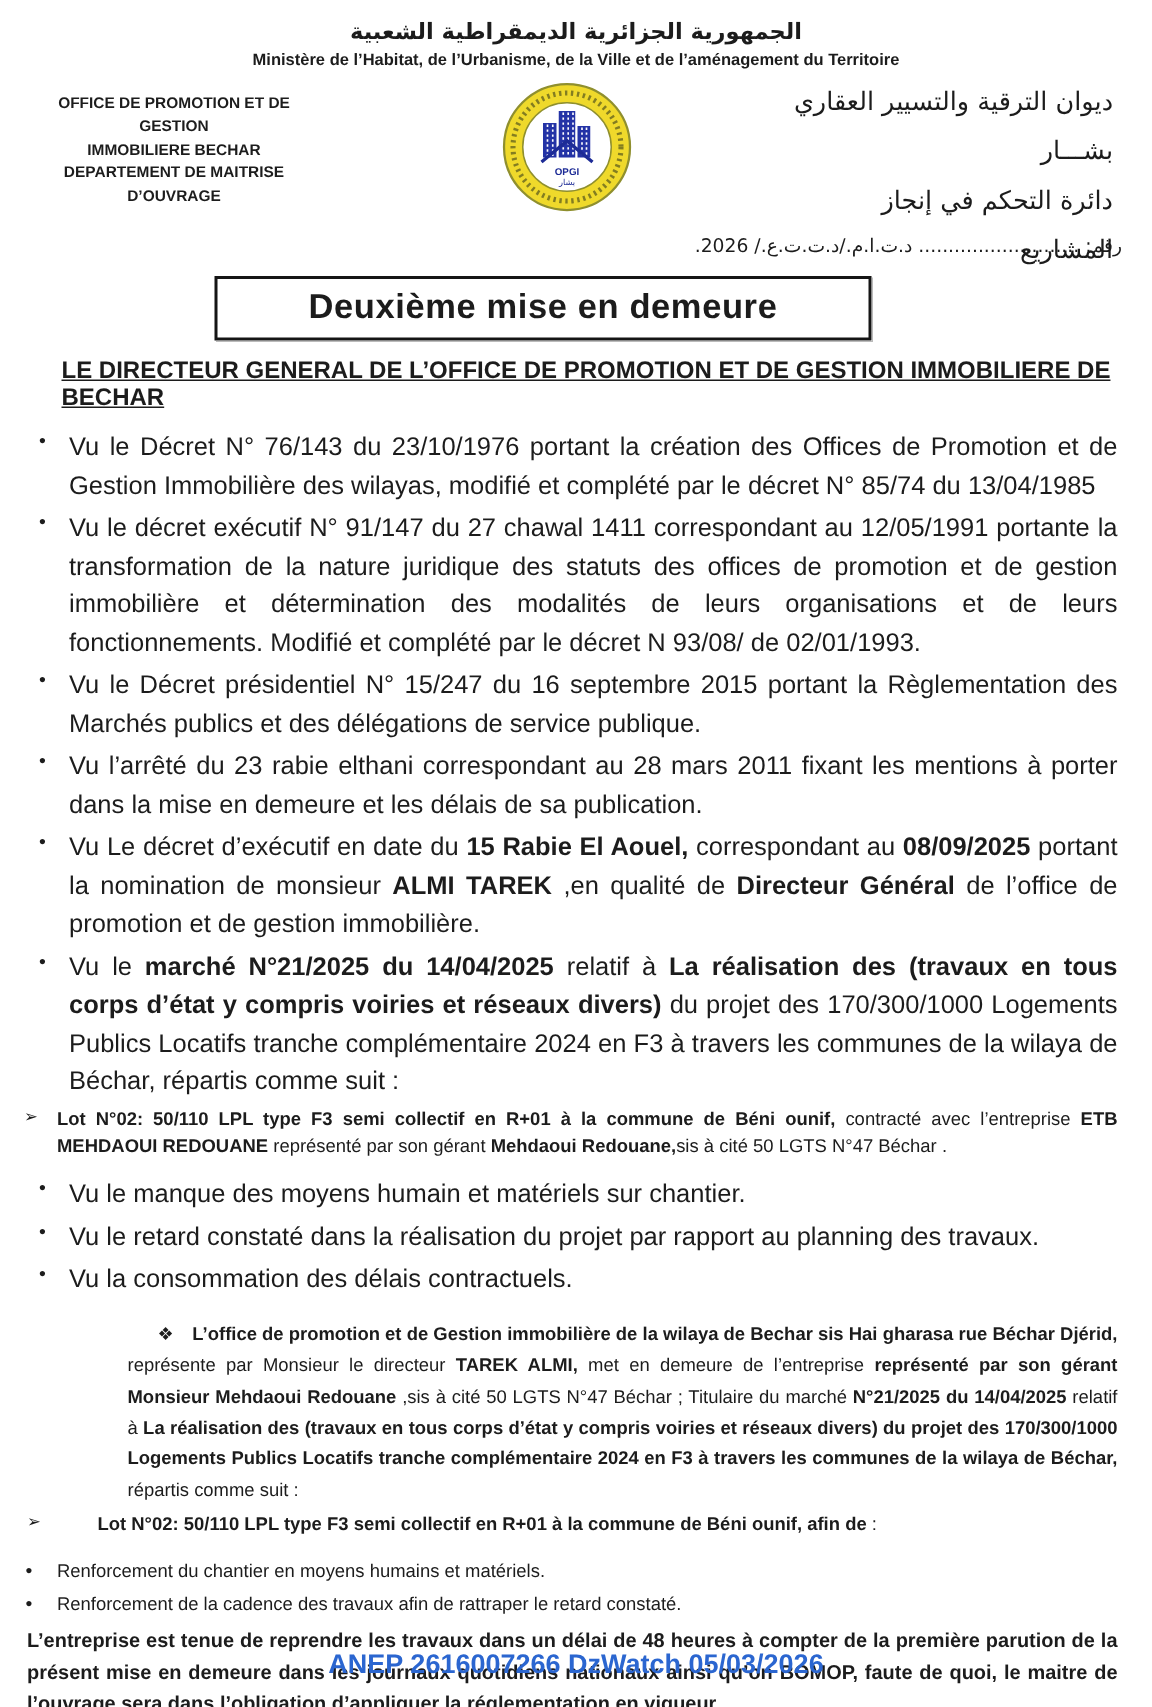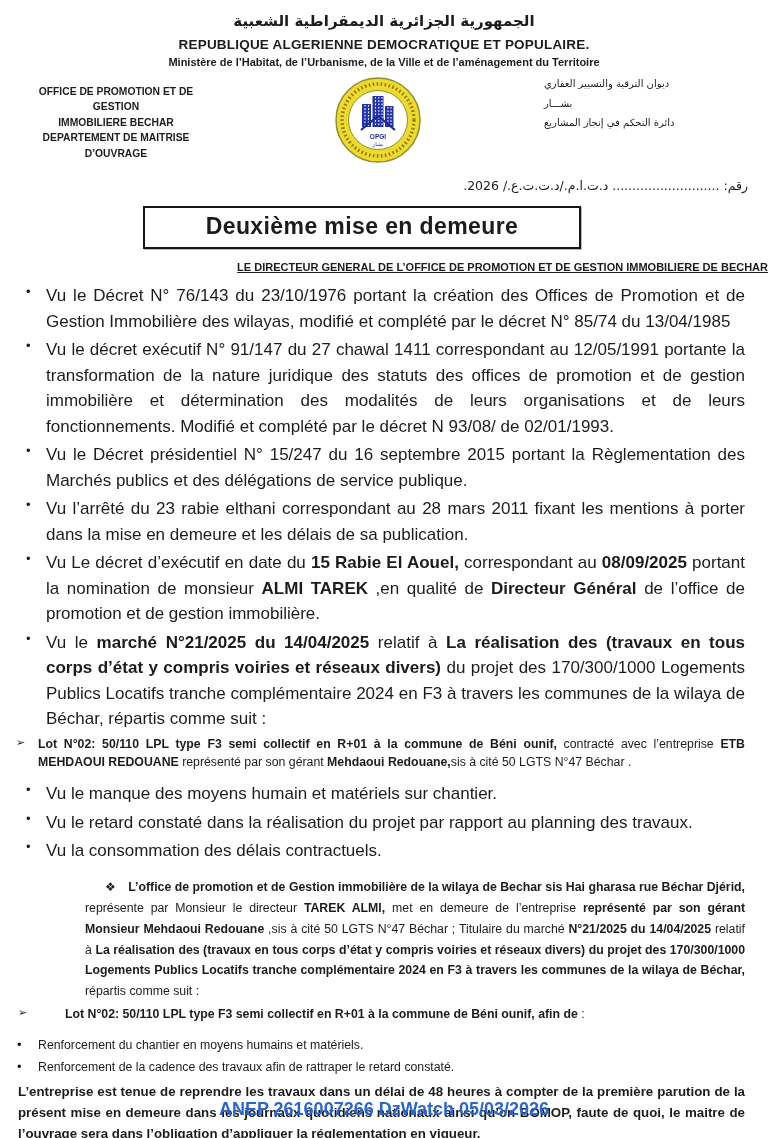--- a/index.html
+++ b/index.html
@@ -11,28 +11,28 @@
   .page { position:relative; width:768px; height:1138px; overflow:hidden; background:#fff; }
 
   
   .arabic-title { padding-top:12px; text-align:center; font-family:"DejaVu Sans", sans-serif; font-size:15px; font-weight:bold; }
   .republic-line { margin-top:7px; text-align:center; font-weight:bold; font-size:13.5px; letter-spacing:.2px; }
   .ministry-line { margin-top:4px; text-align:center; font-weight:bold; font-size:11px; }
 
   .header-row { position:relative; margin-top:8px; height:96px; }
   .office-block { position:absolute; left:21px; top:8px; width:190px; text-align:center; font-weight:bold; font-size:10.3px; line-height:1.5; }
   .logo-wrap { position:absolute; left:334px; top:0; width:88px; height:88px; }
-  .arabic-block { position:absolute; right:6px; top:-2px; width:218px; text-align:left; direction:rtl; font-family:"DejaVu Sans", sans-serif; font-size:10px; line-height:1.95; }
+  .arabic-block { position:absolute; right:26px; top:-2px; width:218px; text-align:right; direction:rtl; font-family:"DejaVu Sans", sans-serif; font-size:17px; line-height:1.95; }
 
   .ref-line { margin-top:6px; padding:0 20px; direction:rtl; font-family:"DejaVu Sans", sans-serif; font-size:12.5px; }
 
   
   .title-box { margin:13px 0 0 143px; width:438px; border:2.5px solid #151515; padding:5px 0 7px; text-align:center;
                font-size:23px; font-weight:bold; letter-spacing:.4px; box-shadow:1px 1px 0 #bbb; }
-  .subtitle { margin-top:12px; text-align:right; font-weight:bold; font-size:11px; text-decoration:underline; }
+  .subtitle { margin-top:12px; text-align:left; font-weight:bold; font-size:16px; text-decoration:underline;padding-left:41px; }
 
   
   .vu-list { margin:10px 0 0; padding:0; list-style:none; }
   .vu-list li { position:relative; padding:0 23px 0 46px; margin-bottom:3px; text-align:justify; font-size:17px; line-height:1.5; }
   .vu-list li::before { content:"•"; position:absolute; left:26px; top:-1px; font-size:13px; }
 
   .lot-item { position:relative; margin:3px 0 3px; padding:0 23px 0 38px; text-align:justify; font-size:12.3px; line-height:1.5; }
   .lot-item .arrow { position:absolute; left:16px; top:0; font-family:"DejaVu Sans", sans-serif; font-size:11px; }
 
   .notice-para { margin:13px 23px 3px 85px; text-align:justify; font-size:12.3px; line-height:1.7; text-indent:20px; }
@@ -52,21 +52,20 @@
 
   .b { font-weight:bold; }
   .u { text-decoration:underline; }
 </style>
 </head>
 <body>
 
 <div class="page">
 
   <div class="arabic-title">الجمهورية الجزائرية الديمقراطية الشعبية</div>
-  <div class="republic-line">REPUBLIQUE ALGERIENNE DEMOCRATIQUE ET POPULAIRE.</div>
   <div class="ministry-line">Ministère de l’Habitat, de l’Urbanisme, de la Ville et de l’aménagement du Territoire</div>
 
   <div class="header-row">
     <div class="office-block">
       <div>OFFICE DE PROMOTION ET DE GESTION</div>
       <div>IMMOBILIERE BECHAR</div>
       <div>DEPARTEMENT DE MAITRISE</div>
       <div>D’OUVRAGE</div>
     </div>
 

